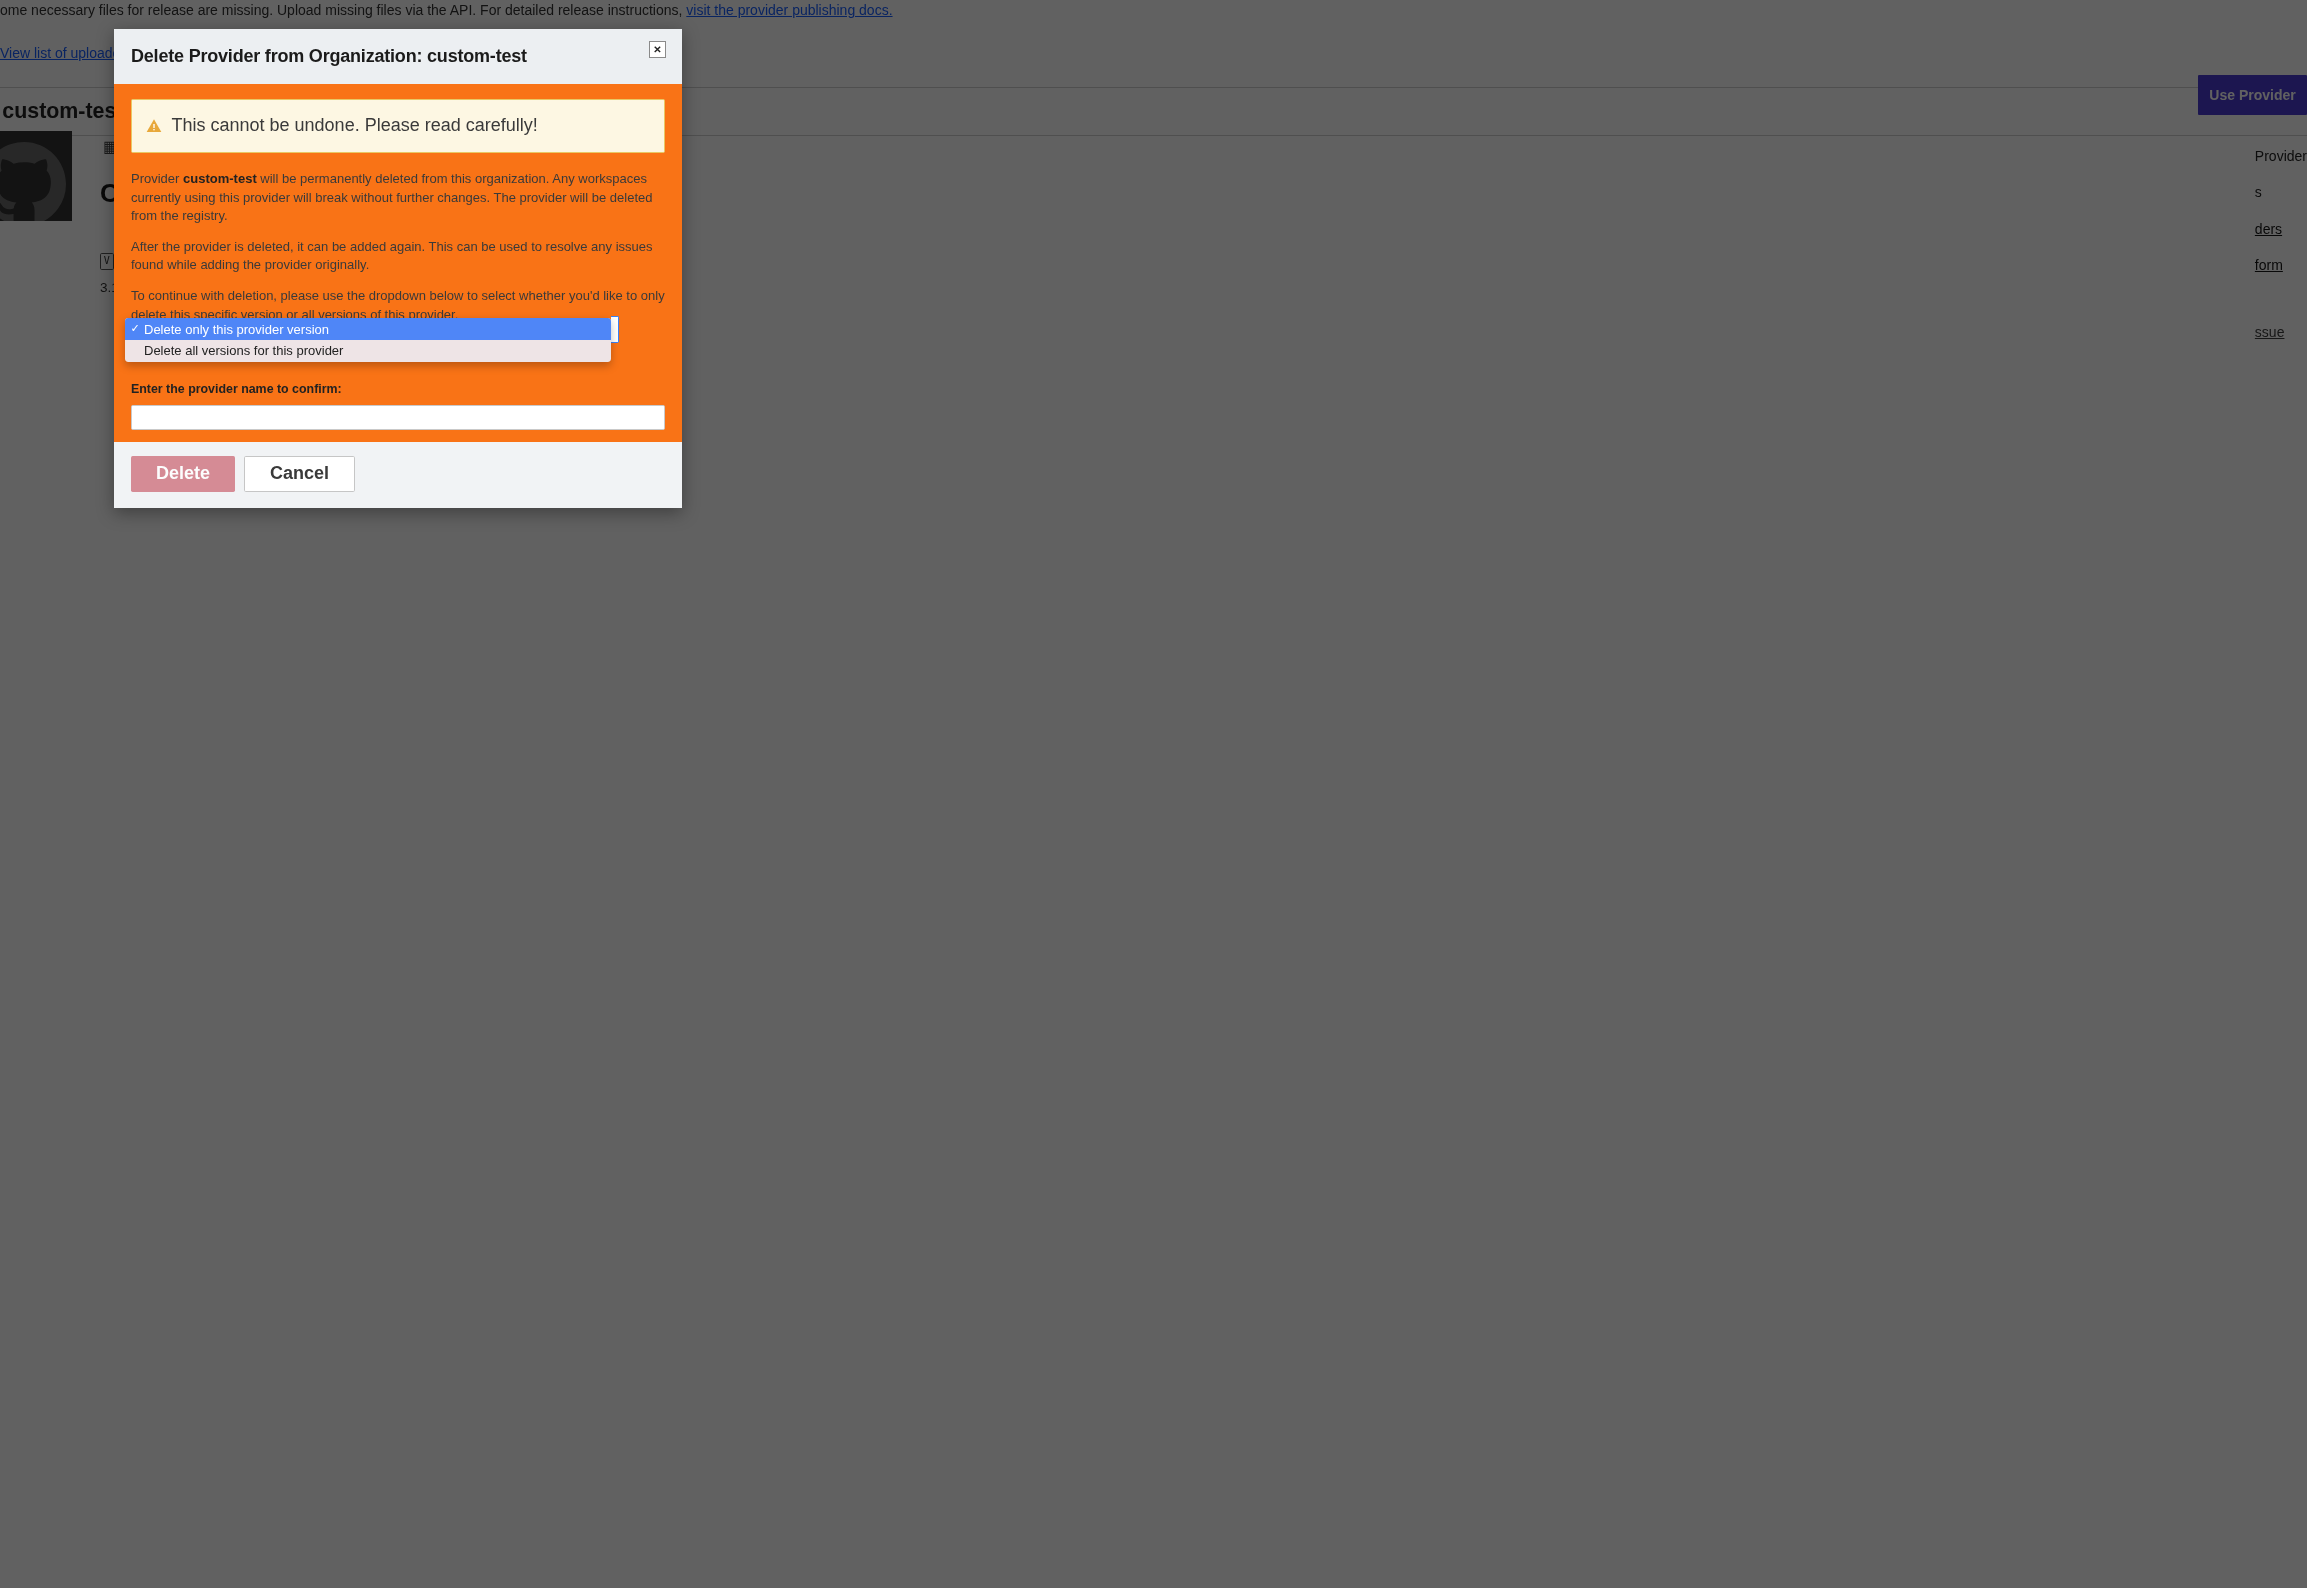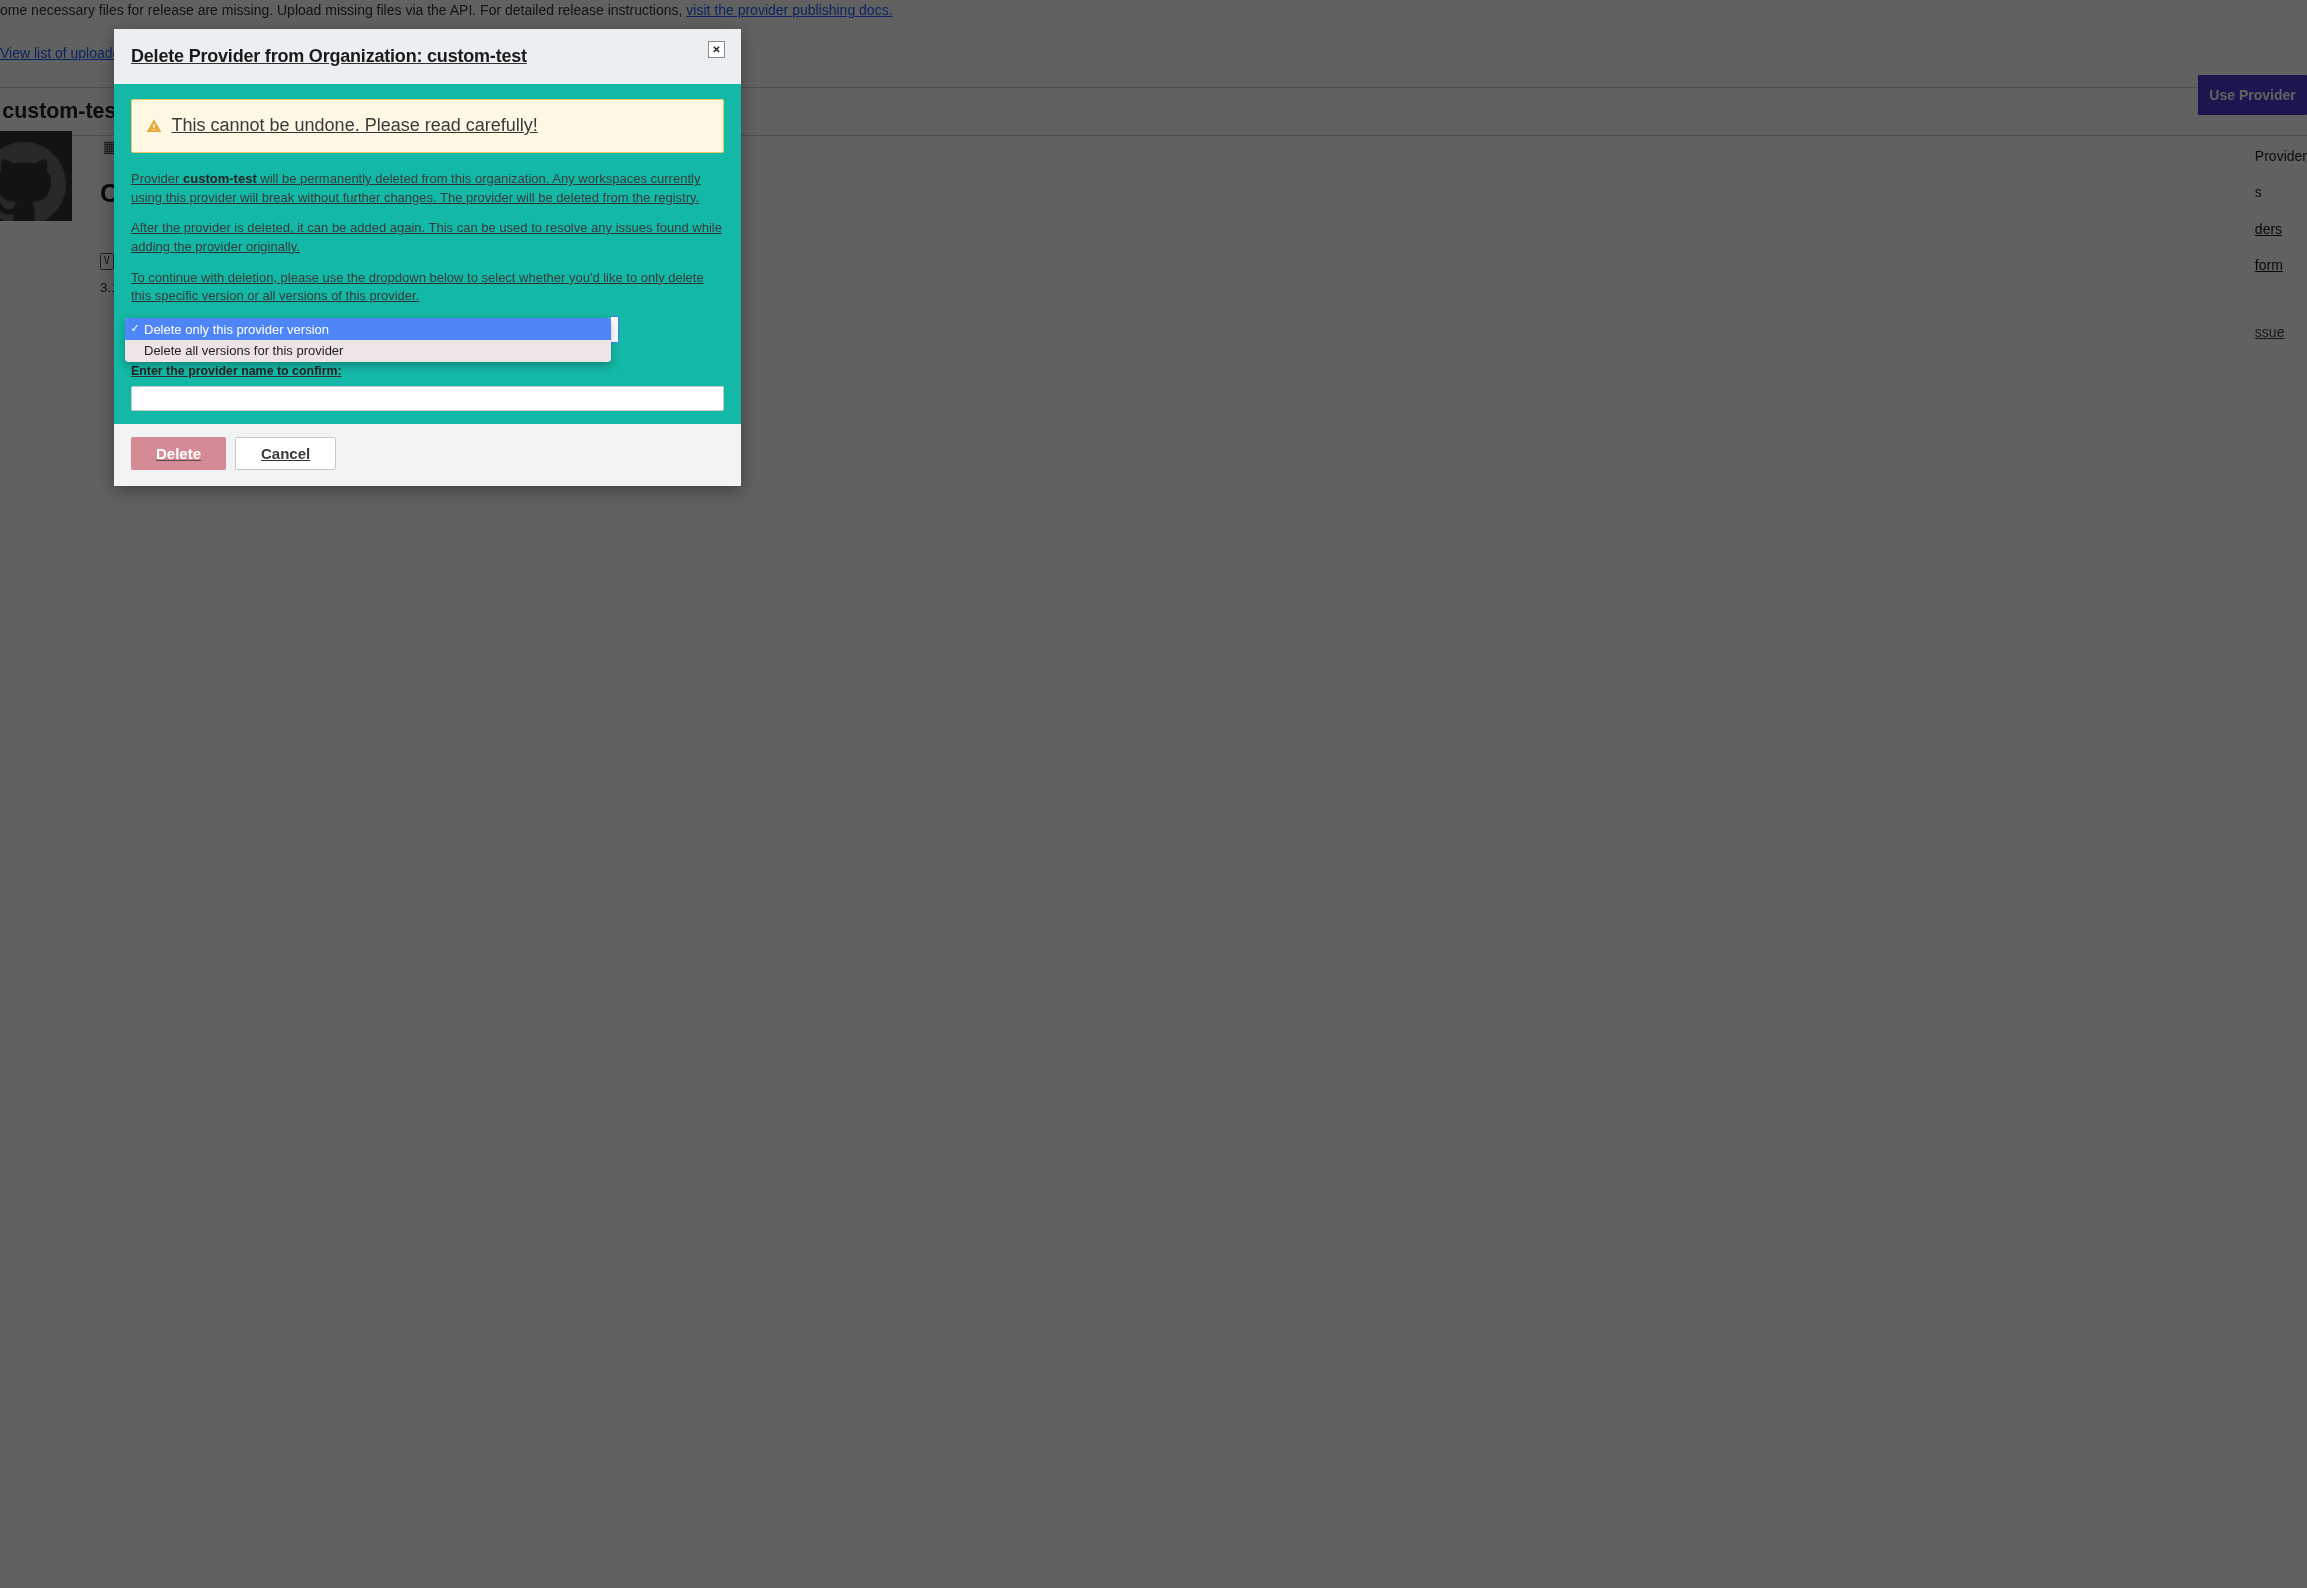--- a/index.html
+++ b/index.html
@@ -119,26 +119,25 @@
     position: absolute;
     inset: 0;
     background: rgba(0,0,0,0.62);
   }
 
   
   .modal {
     position: absolute;
     left: 114px;
     top: 29px;
-    width: 627px;
-    background: #14b8a6;
+    width: 568px;
+    background: #f97316;
     border-radius: 1.1px;
     box-shadow: 0 4.5px 17px rgba(0,0,0,0.35);
     overflow: visible;
-    text-decoration: underline;
   }
   .modal-header {
     background: #eceff2;
     padding: 17px 17px 17px 17px;
     position: relative;
   }
   .modal-title {
     font-size: 18px;
     font-weight: 800;
     color: #1b1b1b;
@@ -202,21 +201,21 @@
     padding: 0 5.6px;
   }
 
   .modal-footer {
     background: #f1f3f5;
     padding: 13.5px 17px 16px 17px;
     display: flex;
     gap: 9px;
   }
   .btn {
-    font-size: 15px;
+    font-size: 18px;
     font-weight: 600;
     padding: 6.8px 25px;
     border-radius: 1.7px;
     cursor: pointer;
   }
   .btn-delete {
     background: #d17a85;
     color: #fff;
     border: none;
     opacity: 0.85;

